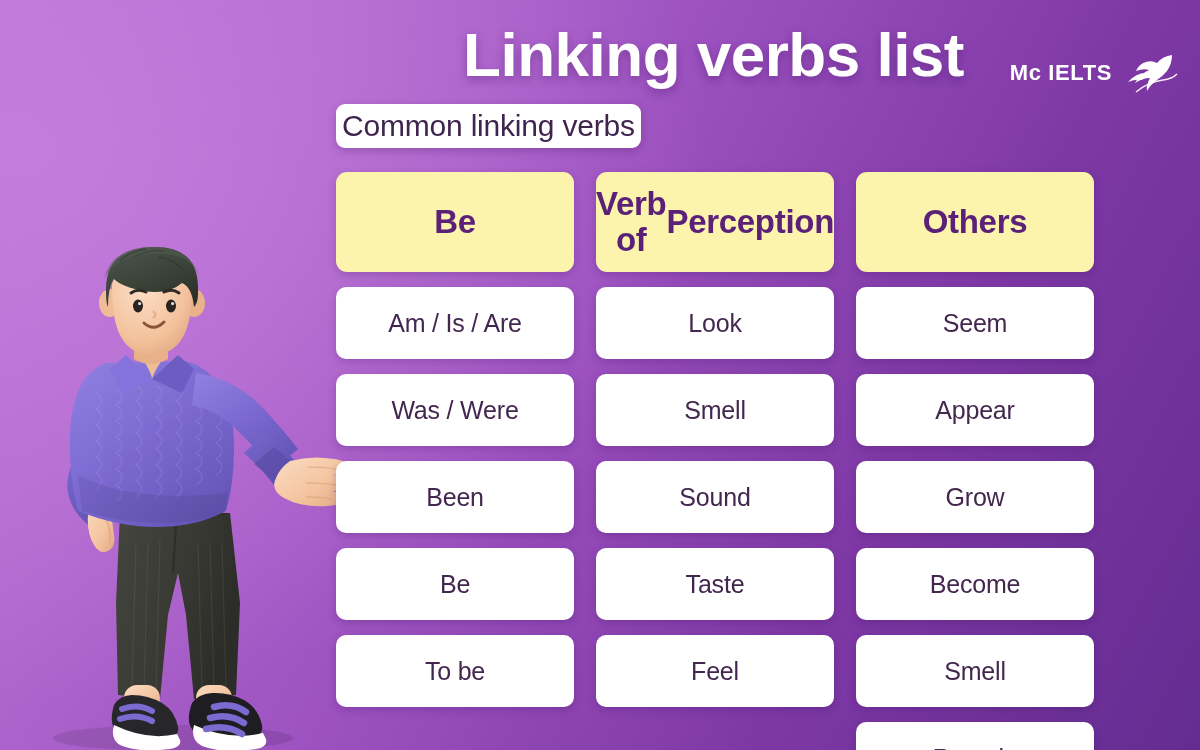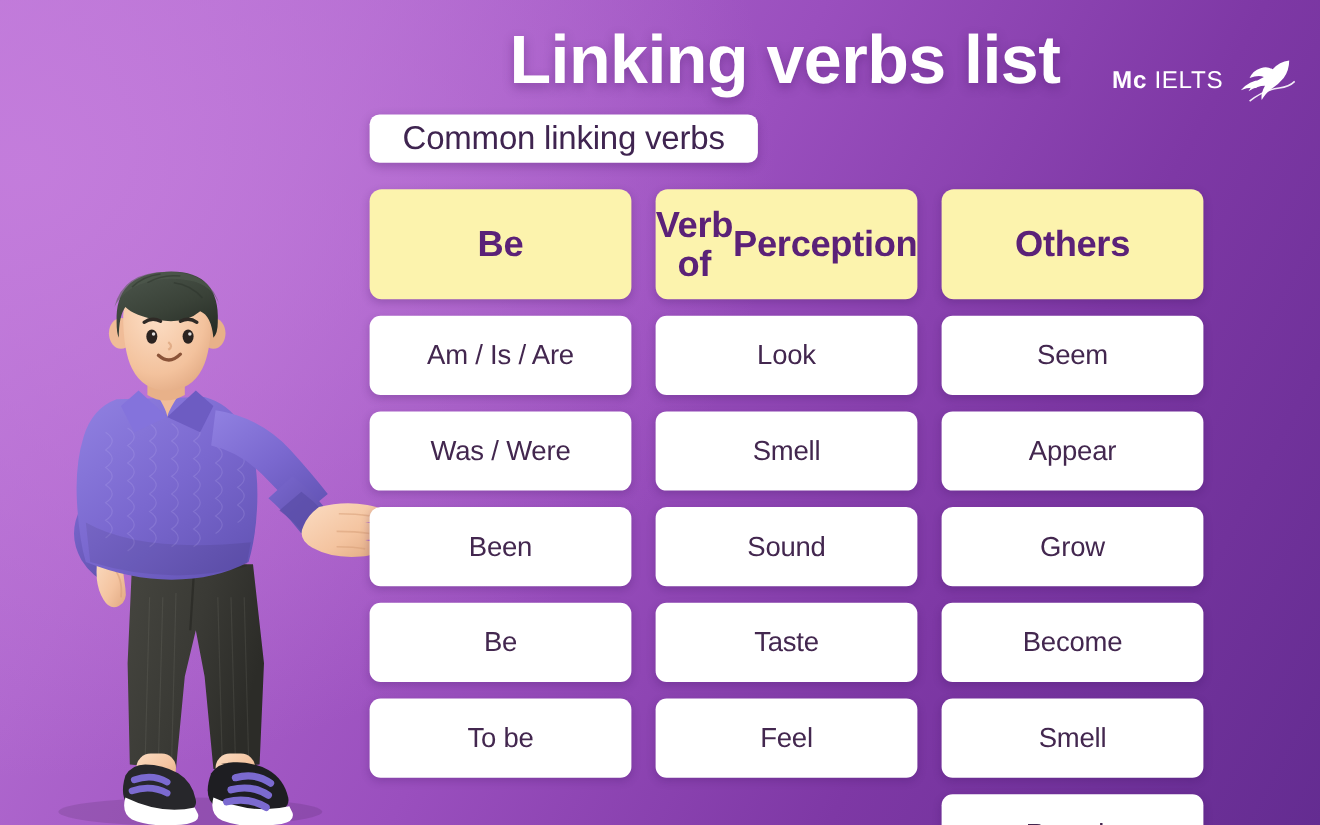--- a/index.html
+++ b/index.html
@@ -23,39 +23,39 @@
   .title {
     position:absolute; left:336px; top:22px; width:628px;
     text-align:right;
     font-size:62px; font-weight:bold; line-height:1.08;
     color:#ffffff;
     letter-spacing:-0.5px;
     text-shadow:0 4px 10px rgba(60,15,90,0.35);
   }
   .subtitle-badge {
     position:absolute; left:336px; top:104px;
-    height:44px; padding:0 30px;
+    height:44px; padding:0 6px;
     background:#ffffff;
     border-radius:9px;
     display:flex; align-items:center;
     box-shadow:0 3px 9px rgba(55,12,85,0.25);
   }
   .subtitle-badge span {
     font-size:30px; font-weight:500; color:#3f2450;
     letter-spacing:-0.2px;
   }
 
   
   .logo {
     position:absolute; right:22px; top:50px;
     display:flex; align-items:center; gap:10px;
   }
   .logo-text { font-size:22px; color:#ffffff; letter-spacing:0.6px; white-space:nowrap; }
   .logo-text b { font-weight:bold; }
-  .logo-text i { font-style:normal; font-weight:400; }
+  .logo-text i { font-style:normal; font-weight:700; }
   .logo-bird { width:56px; height:46px; position:relative; }
 
   
   .table { position:absolute; left:336px; top:172px; width:758px; }
   .row { display:flex; gap:22px;justify-content:center; }
   .col { width:238px; flex:0 0 238px; }
 
   .head-cell {
     height:100px;
     background:#fcf3ad;

